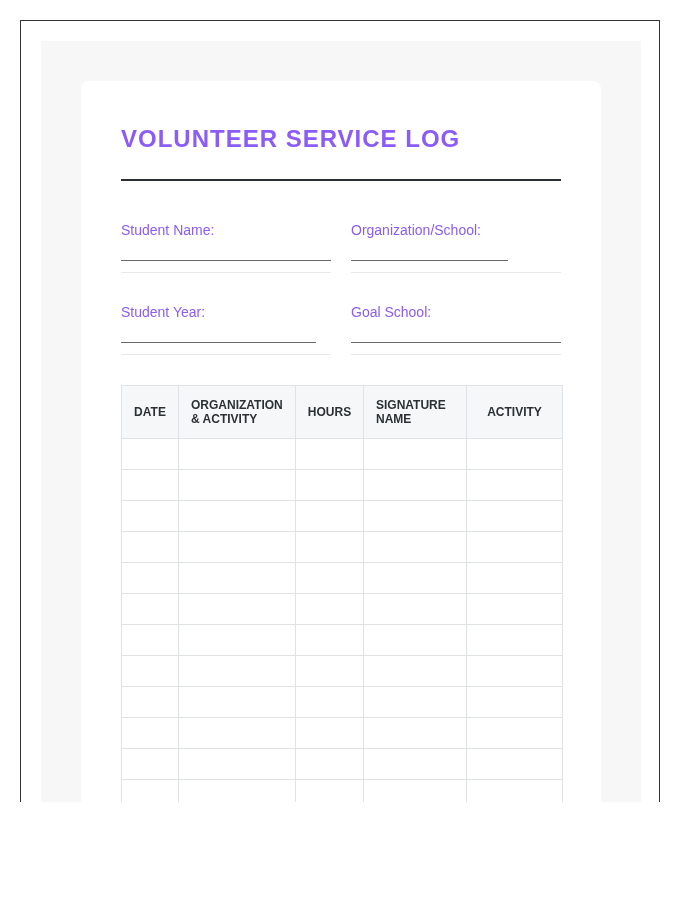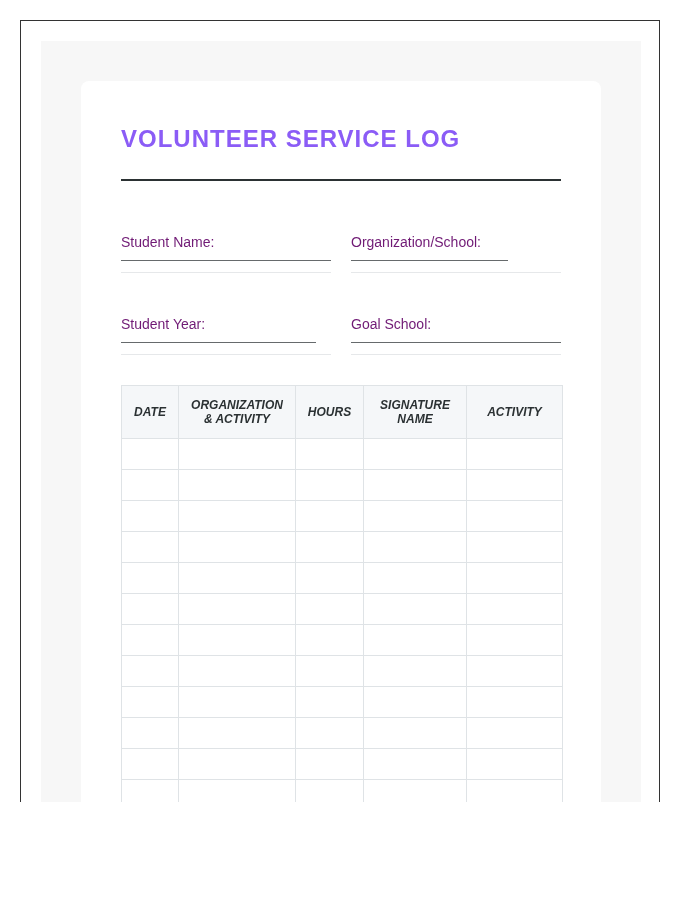--- a/index.html
+++ b/index.html
@@ -12,29 +12,29 @@
     position:absolute; left:20px; top:20px; width:600px; height:800px; background:#f7f7f7;
   }
   .card {
     position:absolute; left:40px; top:40px; width:520px; height:900px; background:#ffffff; border-radius:8px;
   }
   .title {
     position:absolute; left:40px; top:44px; margin:0; font-size:24px; font-weight:bold; letter-spacing:1px; color:#8b5cf6;
   }
   .title-rule { position:absolute; left:40px; top:98px; width:440px; height:2px; background:#2b3133; }
   .field { position:absolute; width:210px; }
-  .field-label { position:absolute; left:0; top:0; font-size:14px; color:#701a75; white-space:nowrap;margin-top:12px; }
+  .field-label { position:absolute; left:0; top:0; font-size:14px; color:#8b5cf6; white-space:nowrap; }
   .field-line { position:absolute; left:0; top:38px; height:1px; background:#666a6c; }
   .field-sep { position:absolute; left:0; top:50px; width:210px; height:1px; background:#e6e8ea; }
   table.log {
-    position:absolute; left:40px; top:304px; width:441px; border-collapse:collapse; table-layout:fixed;font-style:italic;
+    position:absolute; left:40px; top:304px; width:441px; border-collapse:collapse; table-layout:fixed;
   }
   table.log th, table.log td { border:1px solid #dfe3e6; padding:0; }
   table.log th {
-    height:52px; background:#f5f7f9; font-size:12px; font-weight:bold; color:#2b3133; text-align:center; line-height:14px; padding:0 12px;
+    height:52px; background:#f5f7f9; font-size:12px; font-weight:bold; color:#2b3133; text-align:left; line-height:14px; padding:0 12px;
   }
   table.log th.c { text-align:center; padding:0 4px; }
   table.log td { height:30px; }
 </style>
 </head>
 <body>
 
 <div class="viewport">
   <div class="frame">
     <div class="card">

